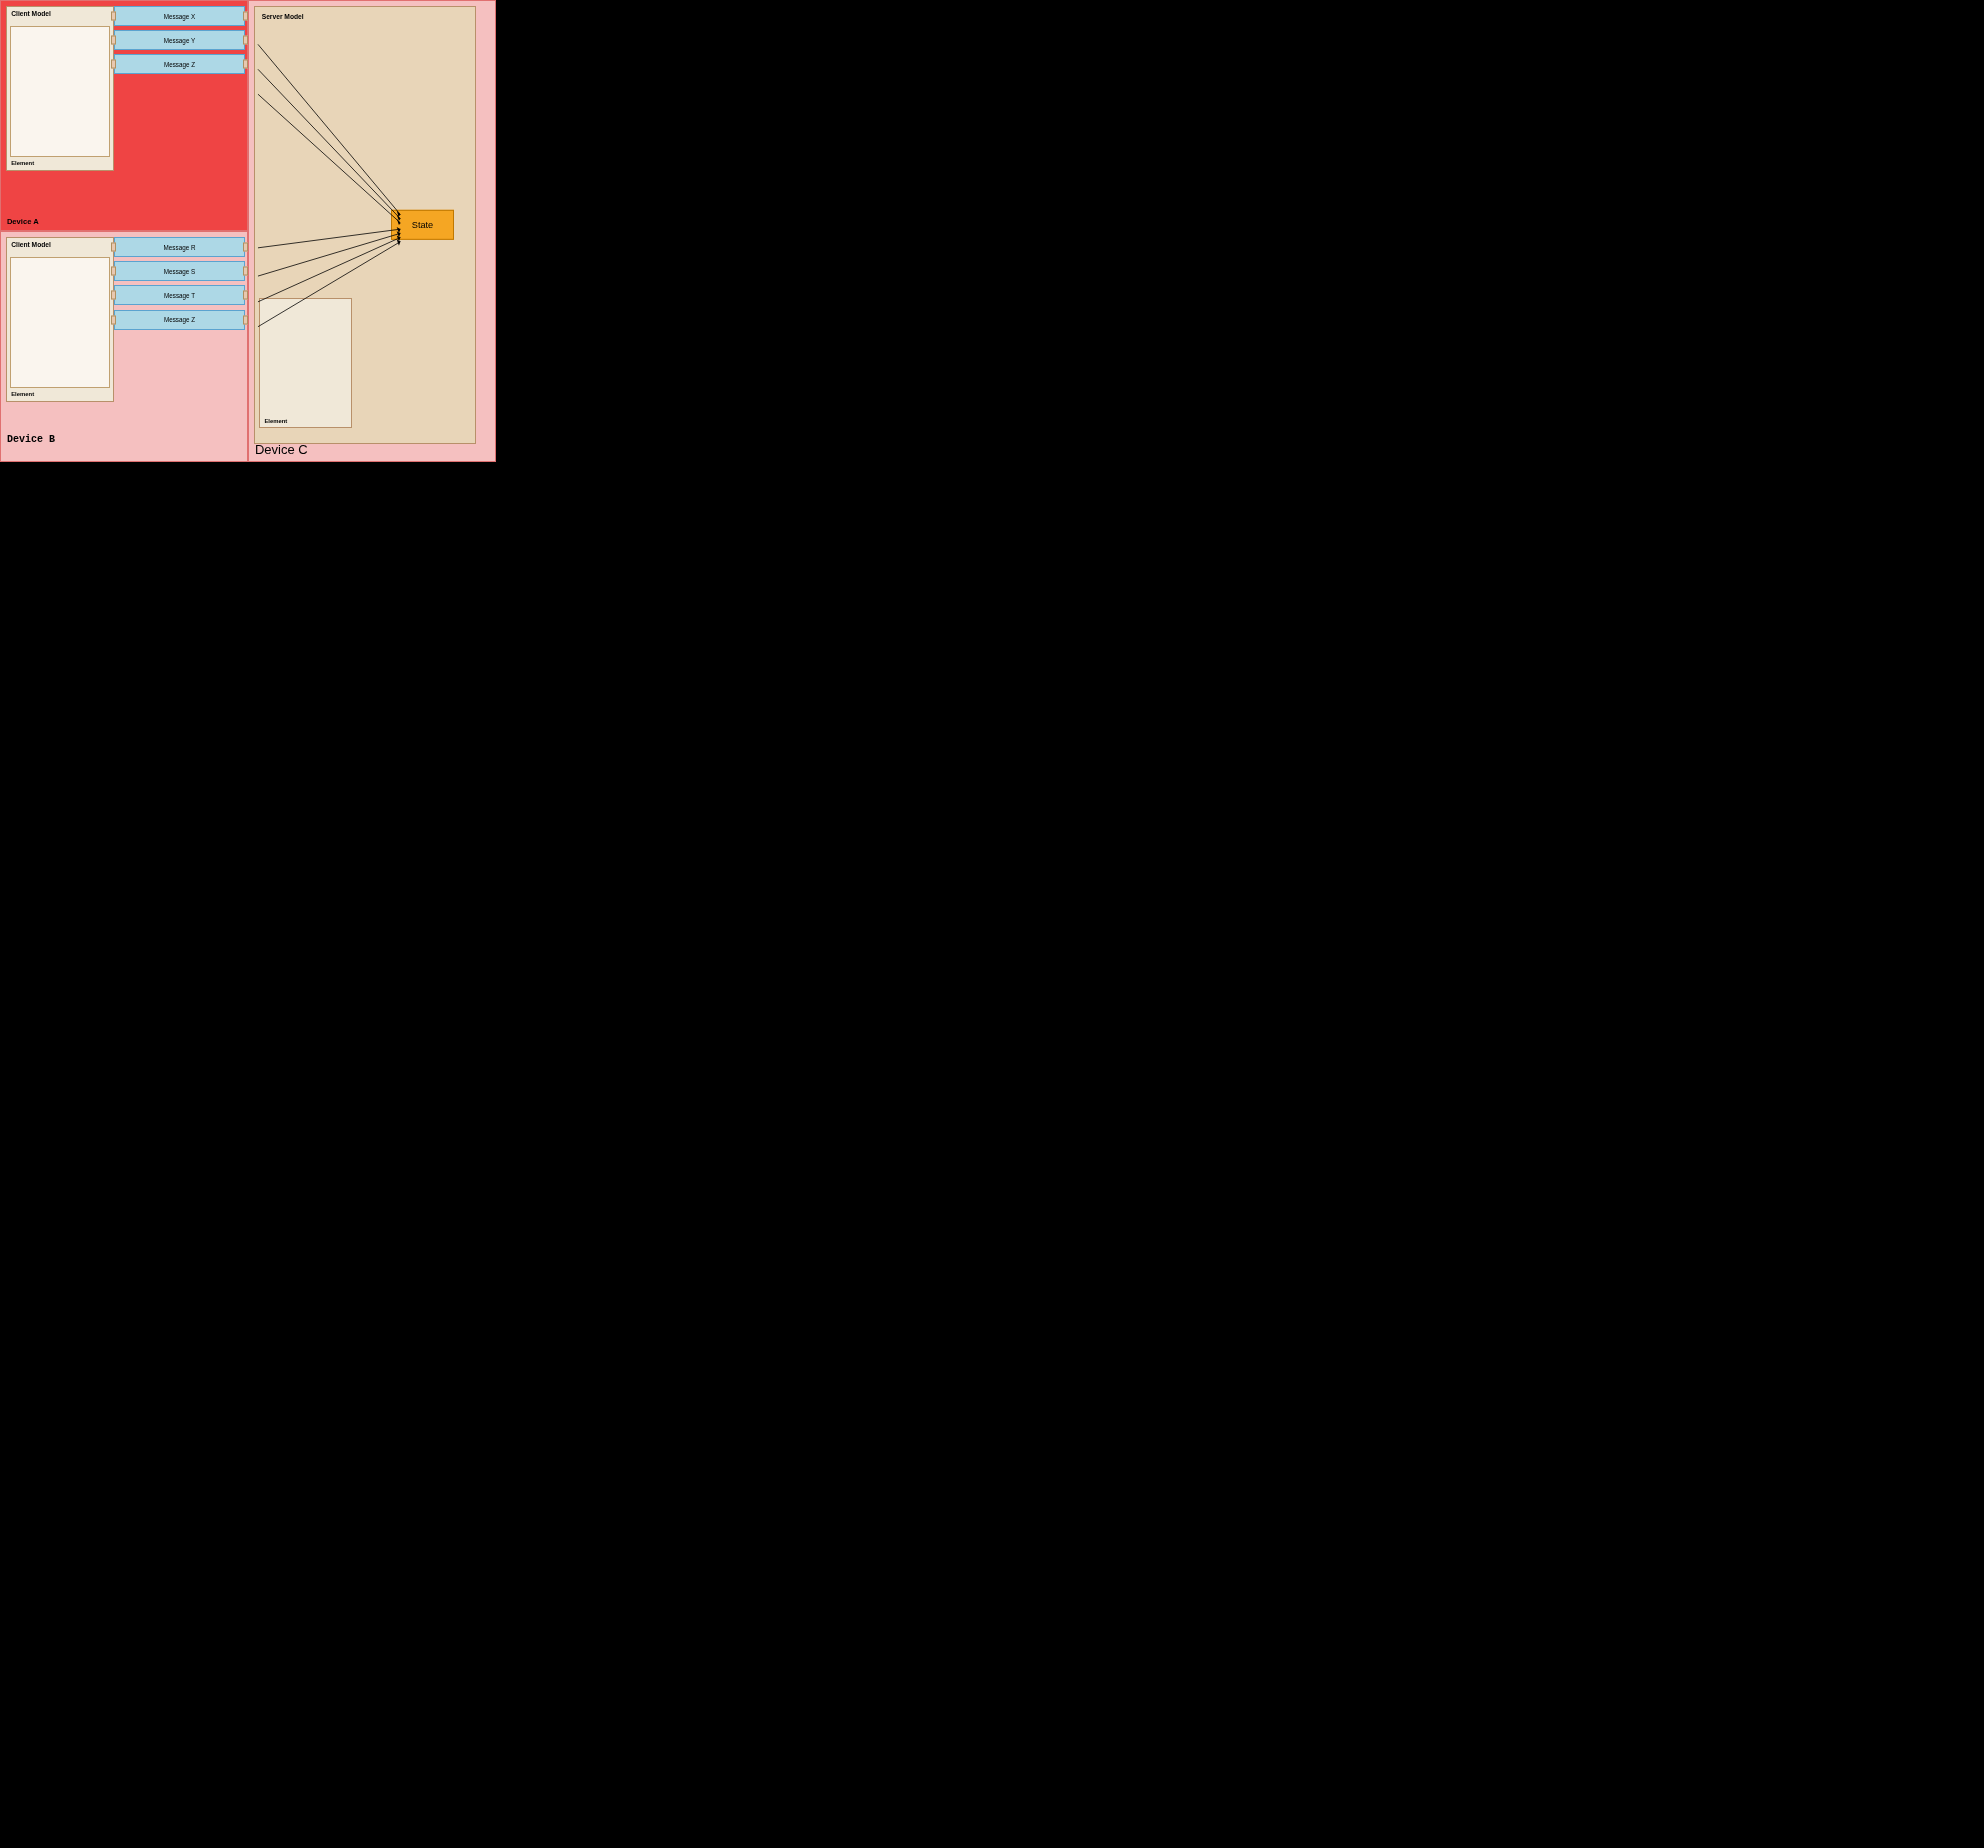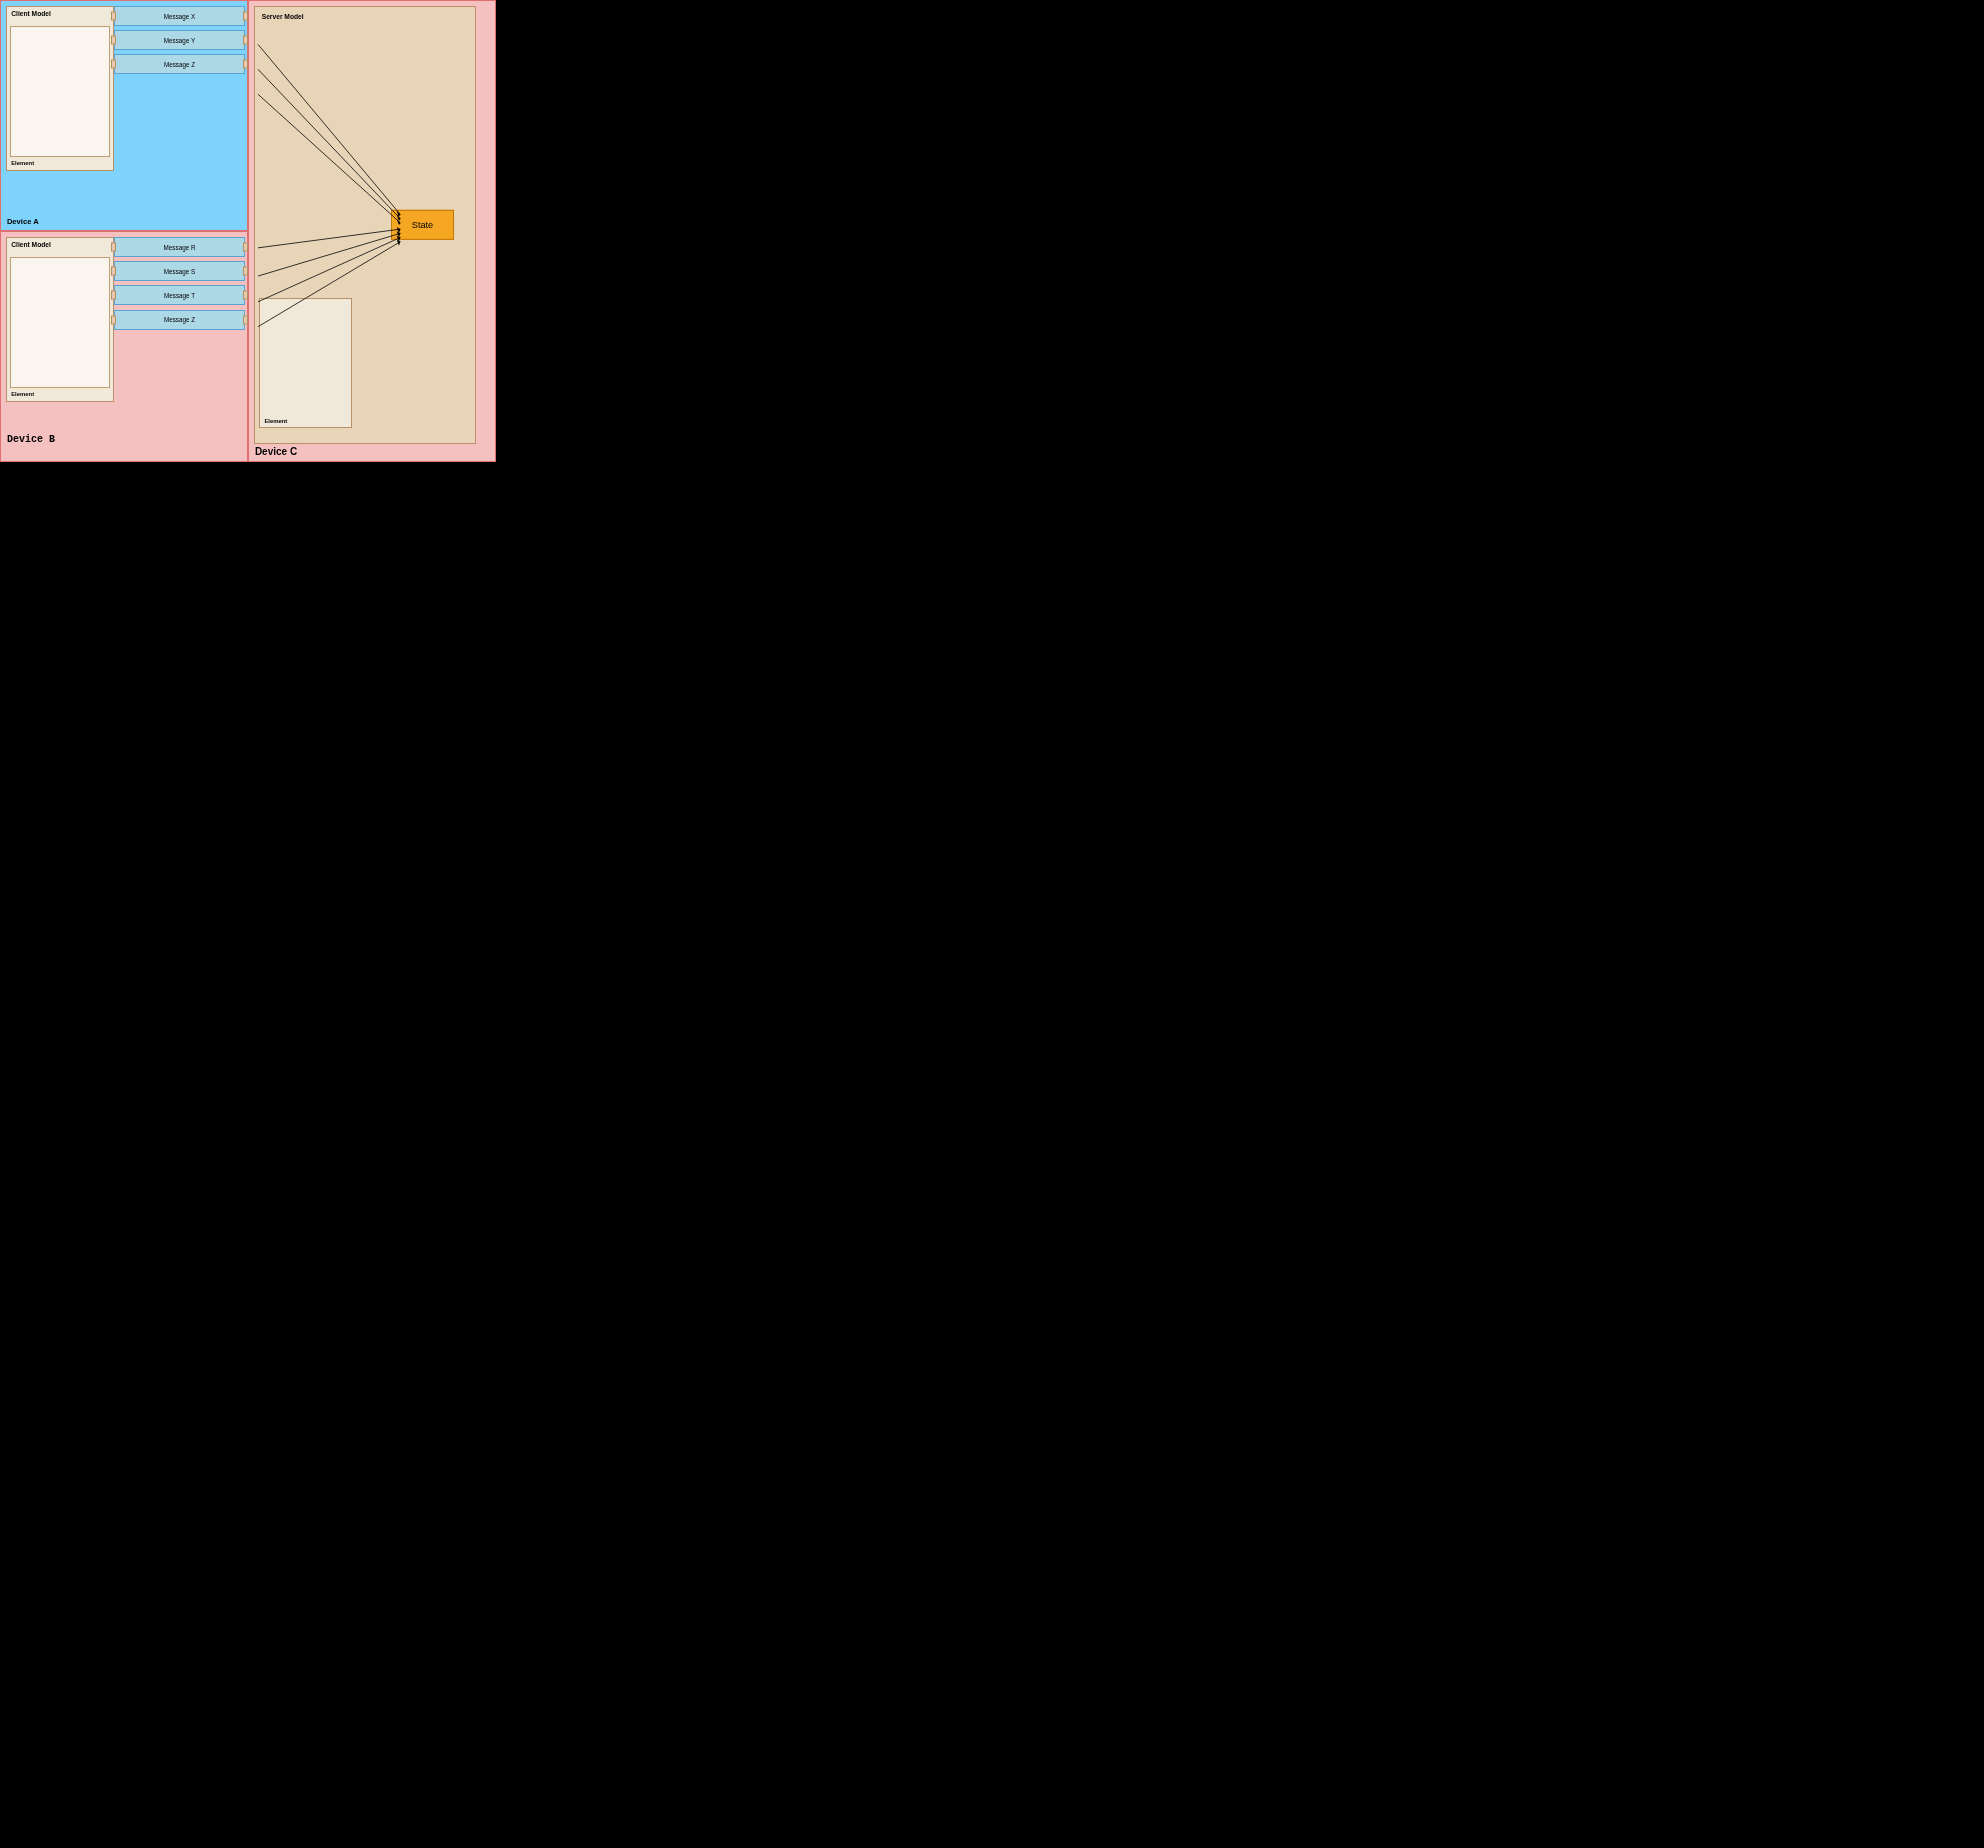--- a/index.html
+++ b/index.html
@@ -24,21 +24,21 @@
       grid-column: 2;
       grid-row: 1 / 3;
       position: relative;
     }
   </style>
 </head>
 <body>
 
 <div style="width:496px; height:462px; background:#000; position:relative; display:grid; grid-template-columns:1fr 1fr; grid-template-rows:1fr 1fr; gap:0;">
 
-  <div id="device-a" style="background:#7dd3fc; border:1.7px solid #e07070; position:relative; padding:5px 7px 17px 5px; grid-column:1; grid-row:1;">
+  <div id="device-a" style="background:#ef4444; border:1.7px solid #e07070; position:relative; padding:5px 7px 17px 5px; grid-column:1; grid-row:1;">
 
     <div style="position:absolute; top:5px; left:5px; width:44%; height:72%; background:#f0e8d8; border:0.8px solid #b8906a;">
       <div style="font-weight:bold; font-size:6.7px; padding:3.4px 4.2px;">Client Model</div>
 
       <div style="position:absolute; bottom:12.6px; left:3.4px; right:3.4px; top:19px; background:#faf5ee; border:0.8px solid #c0a070;"></div>
       <div style="position:absolute; bottom:3.4px; left:4.2px; font-weight:bold; font-size:5.9px;">Element</div>
     </div>
 
     <div style="position:absolute; top:5px; left:46%; right:2.1px; display:flex; flex-direction:column; gap:4.2px;">
 
@@ -94,21 +94,21 @@
         <polygon points="390,545 380,540 386,555" fill="#000"></polygon>
 
         <line x1="8" y1="710" x2="390" y2="555" stroke="#000" stroke-width="2"></line>
         <polygon points="390,555 380,550 386,565" fill="#000"></polygon>
 
         <line x1="8" y1="770" x2="390" y2="565" stroke="#000" stroke-width="2"></line>
         <polygon points="390,565 380,560 386,575" fill="#000"></polygon>
       </svg>
     </div>
 
-    <div style="position:absolute; bottom:4.2px; left:5.9px; font-weight:bold; font-size:10px;">Device C</div>
+    <div style="position:absolute; bottom:4.2px; left:5.9px; font-weight:normal; font-size:13px;">Device C</div>
   </div>
 
   <div id="device-b" style="background:#f5c0c0; border:1.7px solid #e07070; position:relative; padding:5px 5px 17px 5px; grid-column:1; grid-row:2;">
 
     <div style="position:absolute; top:5px; left:5px; width:44%; height:72%; background:#f0e8d8; border:0.8px solid #b8906a;">
       <div style="font-weight:bold; font-size:6.7px; padding:3.4px 4.2px;">Client Model</div>
       <div style="position:absolute; bottom:12.6px; left:3.4px; right:3.4px; top:19px; background:#faf5ee; border:0.8px solid #c0a070;"></div>
       <div style="position:absolute; bottom:3.4px; left:4.2px; font-weight:bold; font-size:5.9px;">Element</div>
     </div>
 

